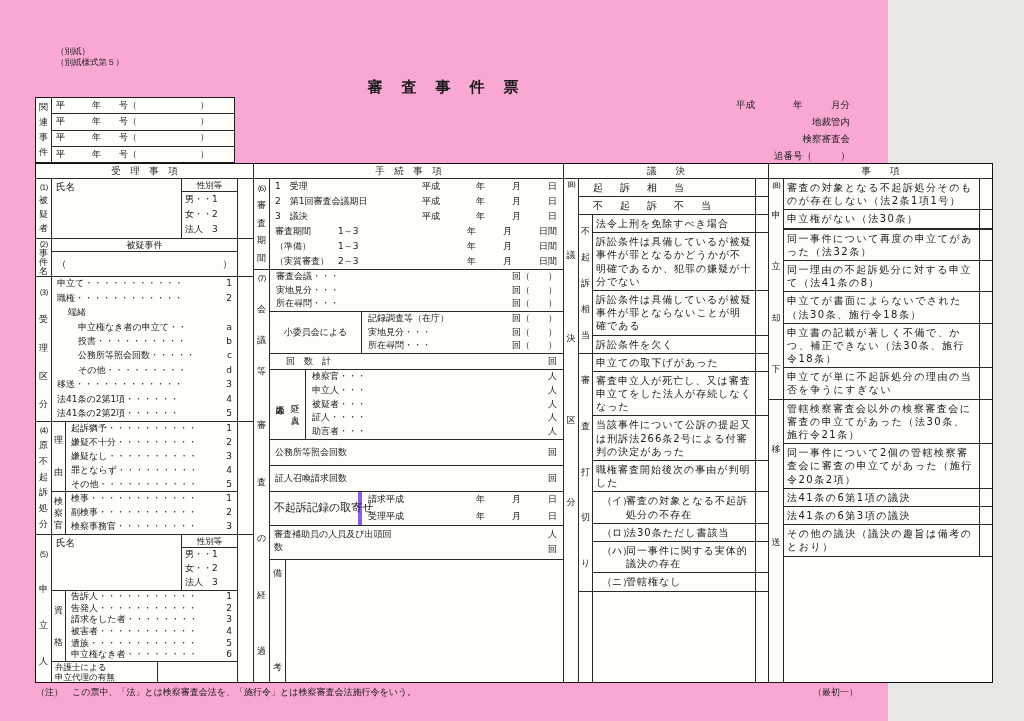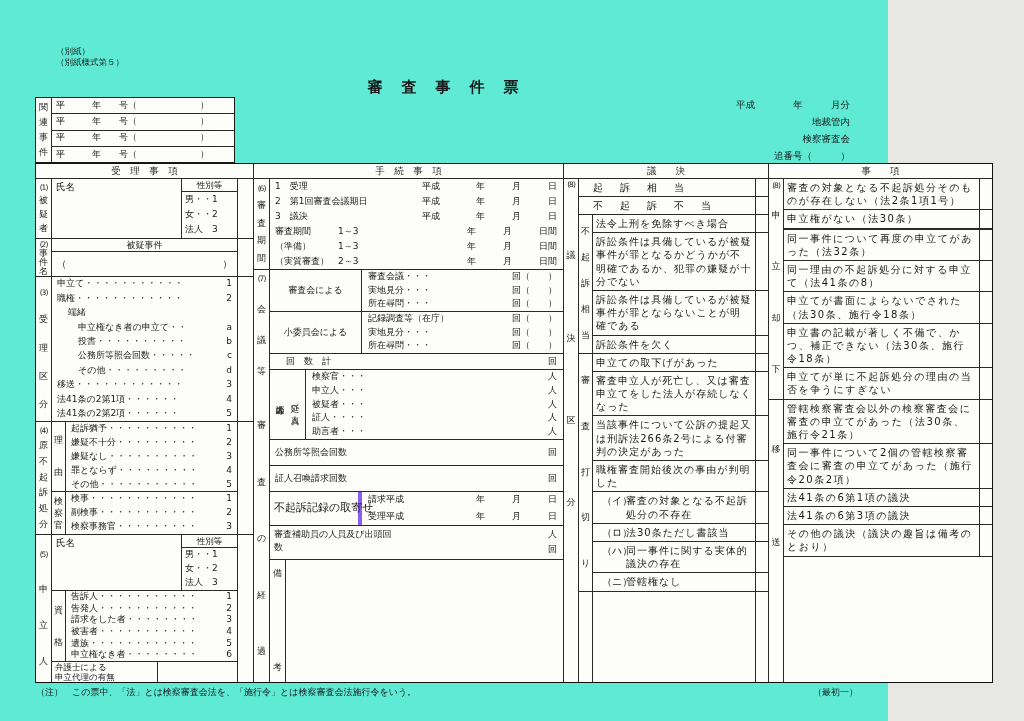--- a/index.html
+++ b/index.html
@@ -1,18 +1,18 @@
 <!DOCTYPE html>
 <html><head>
 <meta charset="utf-8">
 <style>
 *{box-sizing:border-box;margin:0;padding:0}
 html,body{width:1024px;height:721px}
 body{background:#e7e7e3;overflow:hidden}
-.sheet{position:relative;width:888px;height:721px;background:#5eead4;font-family:"DejaVu Sans","Liberation Sans",sans-serif;color:#191919;font-size:9.5px;line-height:1.3}
+.sheet{position:relative;width:888px;height:721px;background:#f9a8d4;font-family:"DejaVu Sans","Liberation Sans",sans-serif;color:#191919;font-size:9.5px;line-height:1.3}
 .corner{position:absolute;left:56px;top:46px;font-size:8.5px;line-height:1.35}
 .title{position:absolute;left:0;right:0;top:78px;text-align:center;font-size:15px;font-weight:700;letter-spacing:2px}
 .topright{position:absolute;right:38px;top:96px;text-align:right;font-size:9.5px;line-height:1.8}
 .footnote{position:absolute;left:36px;top:687px;font-size:9px}
 .pagemark{position:absolute;right:30px;top:687px;font-size:9px}
 .related{position:absolute;left:35px;top:97px;width:200px;height:66px;border:1.2px solid #1a1a1a;display:flex;background:#fdfdfa}
 .related-rows{flex:1;display:flex;flex-direction:column}
 .related-row{flex:1;border-bottom:1px solid #2a2a2a;display:flex;align-items:center;padding:0 4px;font-size:9px;white-space:nowrap}
 .related-row:last-child{border-bottom:none}
 .vstrip{width:16px;flex:none;border-right:1px solid #2a2a2a;display:flex;flex-direction:column;align-items:center;justify-content:space-around;font-size:9px;line-height:1;padding:2px 0;text-align:center}
@@ -424,21 +424,20 @@
               <span>審</span>
               <span>査</span>
               <span>の</span>
               <span>経</span>
               <span>過</span>
             </div>
           </div>
           <div class="bcontent">
             <div class="meetings">
               <div class="mgroup first">
-                <div class="mglabel">審査会による</div>
                 <div class="mitems">
                   <div class="mrow">
                       <span class="lab">審査会議・・・</span>
                       <span class="val">回（　　）</span>
                     </div>
                   <div class="mrow">
                       <span class="lab">実地見分・・・</span>
                       <span class="val">回（　　）</span>
                     </div>
                   <div class="mrow">

